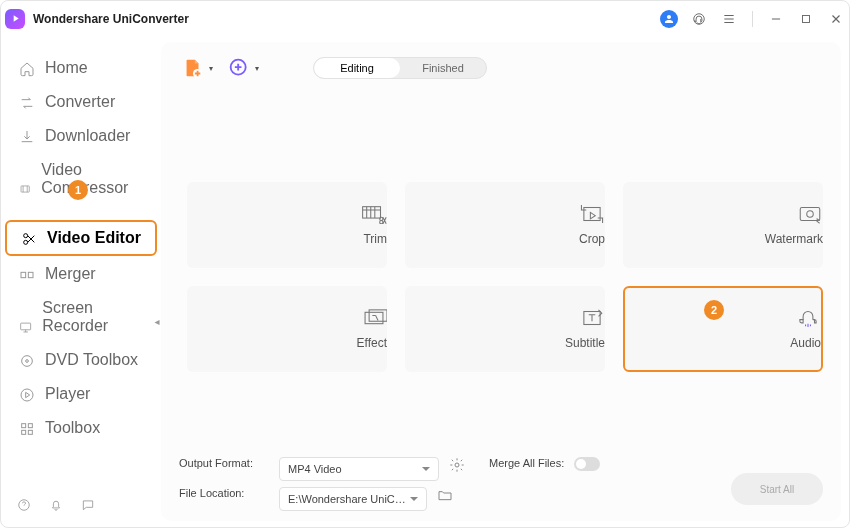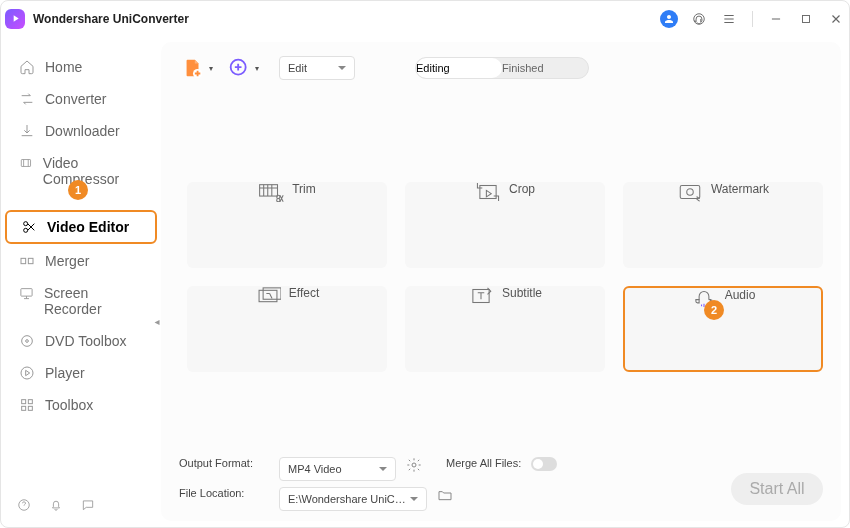--- a/index.html
+++ b/index.html
@@ -11,42 +11,42 @@
   .logo svg { width: 11px; height: 11px; }
   .title-text { font-weight: 600; font-size: 12px; color: #222; }
   .title-right { display: flex; align-items: center; gap: 12px; color: #666; }
   .title-right .sep { width:1px; height:16px; background:#ddd; margin:0 2px; }
   .title-right svg { width:14px; height:14px; display:block; }
   .title-right .tr-item { display:flex; align-items:center; justify-content:center; width:18px; height:18px; }
   .avatar { width:18px; height:18px; border-radius:50%; background:#2f7df6; display:flex; align-items:center; justify-content:center; }
   .avatar svg { fill:#fff; width:12px; height:12px; }
   .body { display:flex; flex:1; overflow:hidden; }
   .sidebar { width:165px; padding-top:14px; }
-  .nav-item { display:flex; align-items:flex-start; gap:10px; padding:7px 14px; color:#666; font-size:14px; cursor:pointer; border-radius:6px; margin:2px 4px; }
+  .nav-item { display:flex; align-items:flex-end; gap:10px; padding:7px 14px; color:#666; font-size:16px; cursor:pointer; border-radius:6px; margin:2px 4px; }
   .nav-item svg { width:16px; height:16px; stroke:#999; fill:none; stroke-width:1.5; }
   .nav-item.selected { border:2px solid #f08a24; color:#000; font-weight:600;margin-top:16px; }
   .nav-item.selected svg { stroke:#000; }
   .main { flex:1; background:#fcfcfc; border-radius:10px; margin:6px 8px 6px 0; padding:12px 18px 10px 18px; display:flex; flex-direction:column; position:relative; }
   .toolbar { display:flex; align-items:center; gap:8px; }
   .tool-btn { width:28px; height:28px; display:flex; align-items:center; justify-content:center; border-radius:6px; position:relative; }
   .tool-btn .caret { position:absolute; right:-6px; top:50%; transform:translateY(-50%); font-size:8px; color:#555; }
   .dropdown { border:1px solid #e0e0e0; border-radius:4px; height:24px; padding:0 20px 0 8px; font-size:11px; background:#fff; display:flex; align-items:center; position:relative; color:#444; }
   .dropdown::after { content:''; position:absolute; right:8px; top:9px; border:4px solid transparent; border-top-color:#888; }
   .segmented { display:flex; border:1px solid #e2e2e2; border-radius:14px; overflow:hidden; height:22px; background:#eee; margin-left:52px; }
-  .seg { width:86px; font-size:11px; line-height:20px; color:#666; }
+  .seg { width:86px; text-align:center; font-size:11px; line-height:20px; color:#666; }
   .seg.active { background:#fff; color:#000; font-weight:500; border-radius:12px; }
   .tiles { display:grid; grid-template-columns:repeat(3, 200px); gap:18px; margin:100px 0 0 8px; justify-content:center; }
-  .tile { background:#f7f7f7; border-radius:6px; height:86px; display:flex; flex-direction:row; align-items:flex-start; justify-content:center; gap:8px; font-size:12px; color:#555; cursor:pointer; }
+  .tile { background:#f7f7f7; border-radius:6px; height:86px; display:flex; flex-direction:column; align-items:flex-end; justify-content:center; gap:8px; font-size:12px; color:#555; cursor:pointer; }
   .tile.highlight { border:2px solid #f08a24; }
   .tile svg { width:26px; height:20px; stroke:#777; fill:none; stroke-width:1.3; }
   .bottom { margin-top:auto; }
   .bottom-row { display:flex; gap:10px; height:24px; margin-top:6px; font-size:11px; color:#444; }
   .bottom-row .lbl { width:90px; }
-  .bottom-row .dropdown { width:117px; }
-  .startall { position:absolute; right:18px; bottom:16px; background:#eee; color:#aaa; width:92px; height:32px; border-radius:16px; display:flex; align-items:center; justify-content:center; font-size:16px; }
+  .bottom-row .dropdown { width:160px; }
+  .startall { position:absolute; right:18px; bottom:16px; background:#eee; color:#aaa; width:92px; height:32px; border-radius:16px; display:flex; align-items:center; justify-content:center; font-size:10px; }
   .toggle { width:26px; height:14px; border-radius:7px; background:#ddd; position:relative; }
   .toggle::after { content:''; position:absolute; width:10px; height:10px; border-radius:50%; background:#fff; top:2px; left:2px; }
   .collapse-handle { position:absolute; left:-8px; top:270px; width:8px; height:18px; display:flex; align-items:center; justify-content:center; color:#999; font-size:10px; }
   .footer-icons { position:absolute; left:16px; bottom:12px; display:flex; gap:18px; color:#999; }
   .footer-icons svg { width:14px; height:14px; stroke:#999; fill:none; stroke-width:1.5; }
   .badge { position:absolute; width:20px; height:20px; border-radius:50%; background:#f08a24; color:#fff; font-size:11px; font-weight:600; display:flex; align-items:center; justify-content:center; z-index:5; }
   .badge1 { left:67px; top:179px; }
   .badge2 { left:703px; top:299px; }
   .icn { width:16px; height:16px; display:flex; align-items:center; justify-content:center; }
 </style>
@@ -186,23 +186,20 @@
               <path d="M17 15v6M14 18h6" stroke="#ff8f3d" stroke-width="2"></path>
             </svg>
           <span class="caret">▾</span>
         </div>
         <div class="tool-btn" style="margin-left:10px">
           <svg width="20" height="20" viewBox="0 0 24 24" fill="none">
               <circle cx="11" cy="11" r="9" stroke="#7b5cff" stroke-width="2.2"></circle>
               <path d="M11 7v8M7 11h8" stroke="#7b5cff" stroke-width="2.2"></path>
             </svg>
           <span class="caret">▾</span>
-        </div>
-        <div class="dropdown" style="width:76px; margin-left:18px">
-          <span>Edit</span>
         </div>
         <div class="segmented">
           <div class="seg active">Editing</div>
           <div class="seg">Finished</div>
         </div>
       </div>
 
       <div class="tiles">
         <div class="tile">
           <svg viewBox="0 0 32 24">

